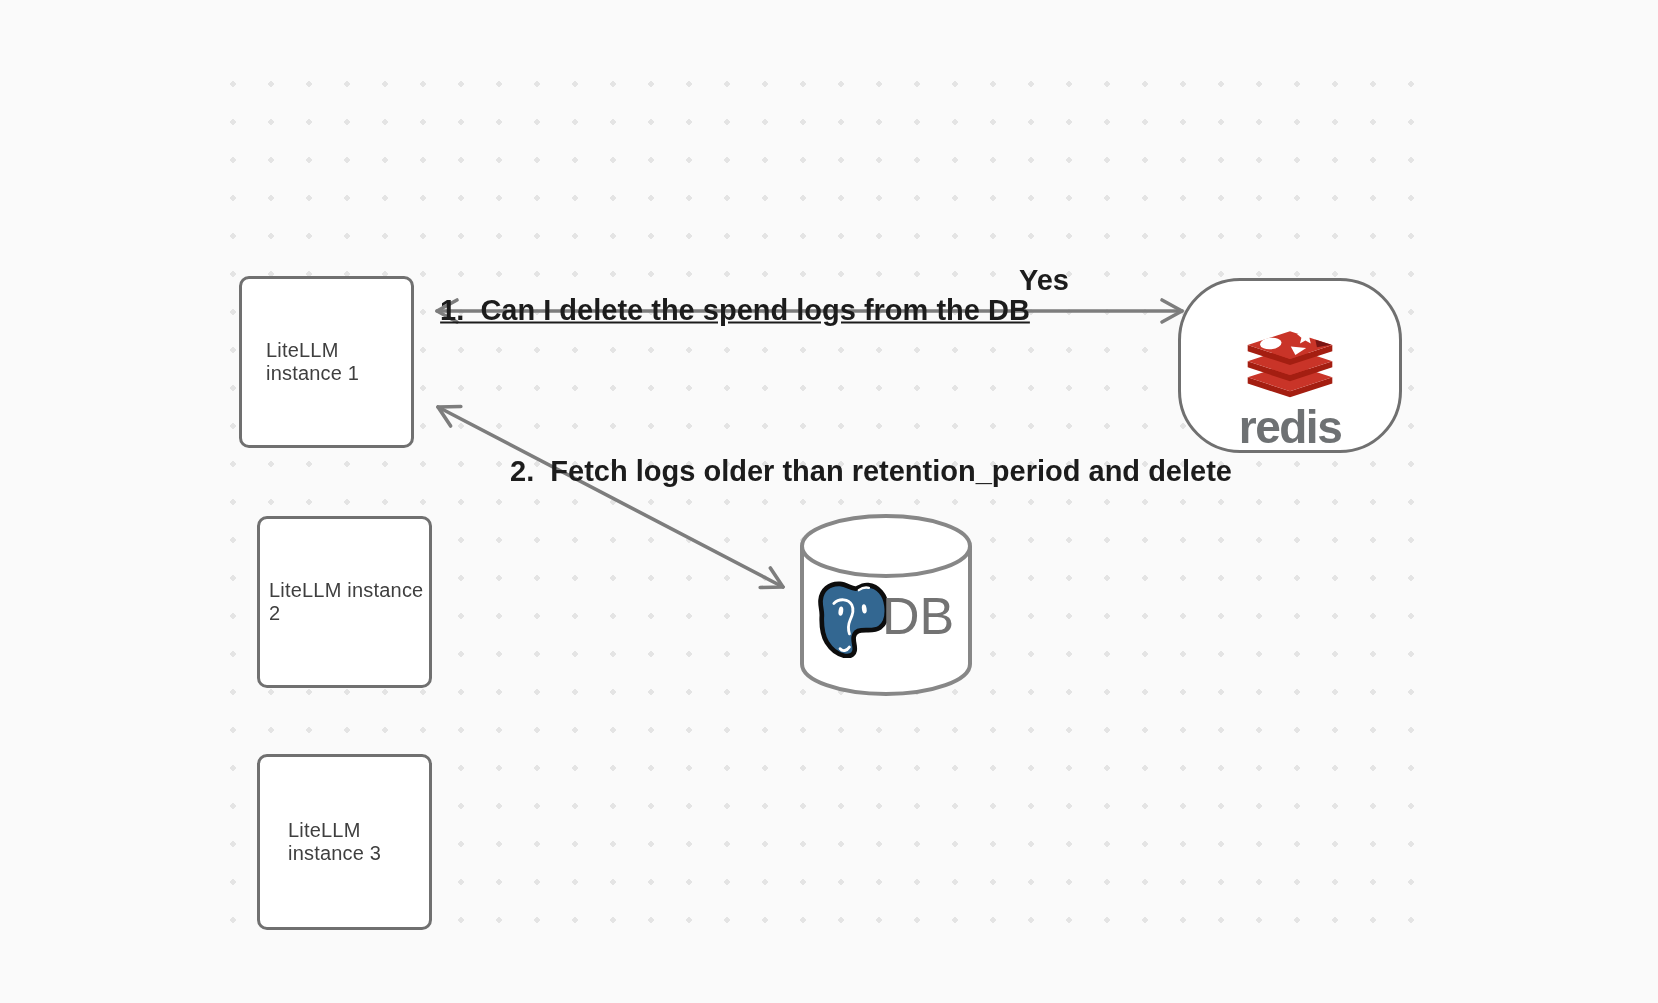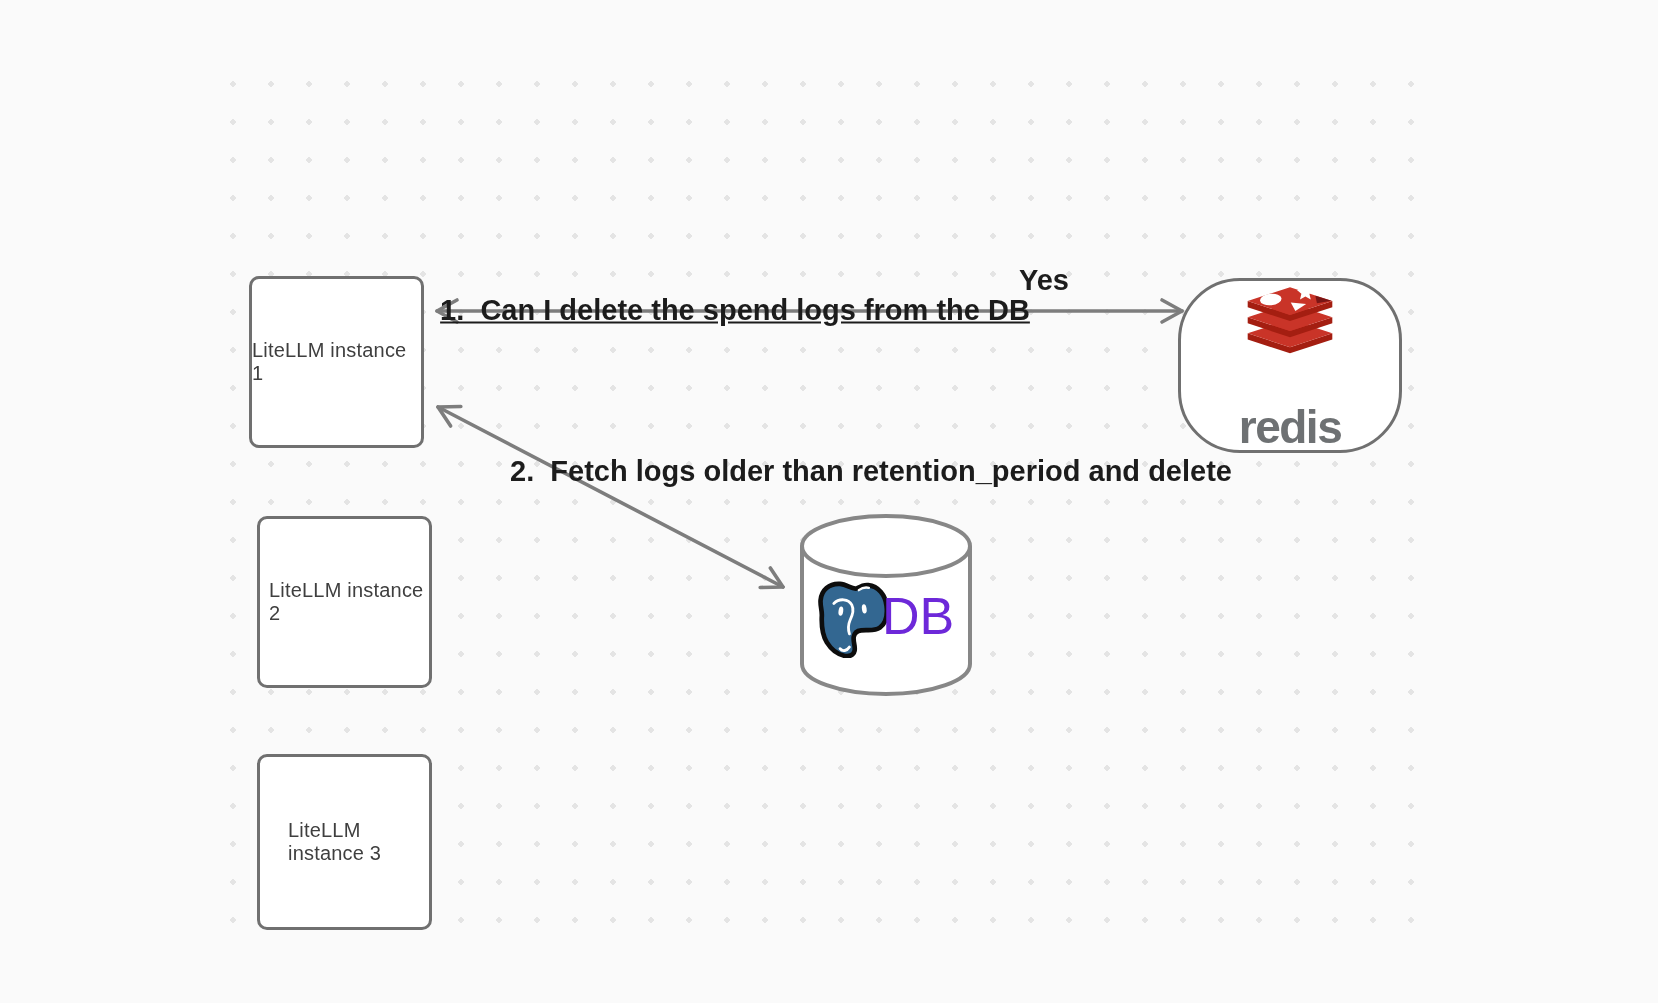--- a/index.html
+++ b/index.html
@@ -11,44 +11,44 @@
     position:absolute;left:214px;top:65px;width:1216px;height:874px;
     background-image:radial-gradient(circle,#e4e4e4 2.7px,rgba(0,0,0,0) 2.9px);
     background-size:38px 38px;background-position:0 0;
   }
   .inst{
     position:absolute;width:175px;height:172px;background:#ffffff;
     border:3.5px solid #707070;border-radius:10px;box-sizing:border-box;
     display:flex;align-items:center;justify-content:center;
     font-size:20px;color:#3f3f3f;letter-spacing:.2px;
   }
-  #inst1{left:249px;top:276px;}
+  #inst1{left:239px;top:276px;padding-left:24px;}
   #inst2{left:257px;top:516px;padding-left:9px;}
   #inst3{left:257px;top:754px;height:176px;padding-left:28px;}
   .flow-label{
     position:absolute;transform:translate(-50%,-50%);
     font-size:29px;font-weight:bold;color:#1c1c1c;white-space:pre;
   }
   #flow1-label{left:735px;top:310px;text-decoration:underline;}
   #flow1-reply{left:1044px;top:280px;}
   #flow2-label{left:871px;top:471px;}
   #redis-node{
     position:absolute;left:1178px;top:278px;width:224px;height:175px;
     background:#ffffff;border:3.5px solid #707070;border-radius:62px;box-sizing:border-box;
-    display:flex;flex-direction:column;align-items:center;justify-content:space-between;
+    display:flex;flex-direction:column;align-items:center;justify-content:flex-end;
   }
   #redis-wordmark{
     font-size:46px;font-weight:bold;color:#6e7173;letter-spacing:-1.5px;
     line-height:1;margin-top:2px;
   }
   #db-node{position:absolute;left:798px;top:512px;width:176px;height:188px;}
   #db-node .cyl{position:absolute;left:0;top:0;}
   #pg-icon{position:absolute;left:14px;top:68px;}
   #db-label{
-    position:absolute;left:84px;top:78px;font-size:52px;color:#6d28d9;line-height:1;
+    position:absolute;left:84px;top:78px;font-size:52px;color:#737373;line-height:1;
   }
   #arrows{position:absolute;left:0;top:0;pointer-events:none;}
 </style>
 </head>
 <body>
 
 <div id="canvas">
 
   <div class="dotgrid"></div>
 

